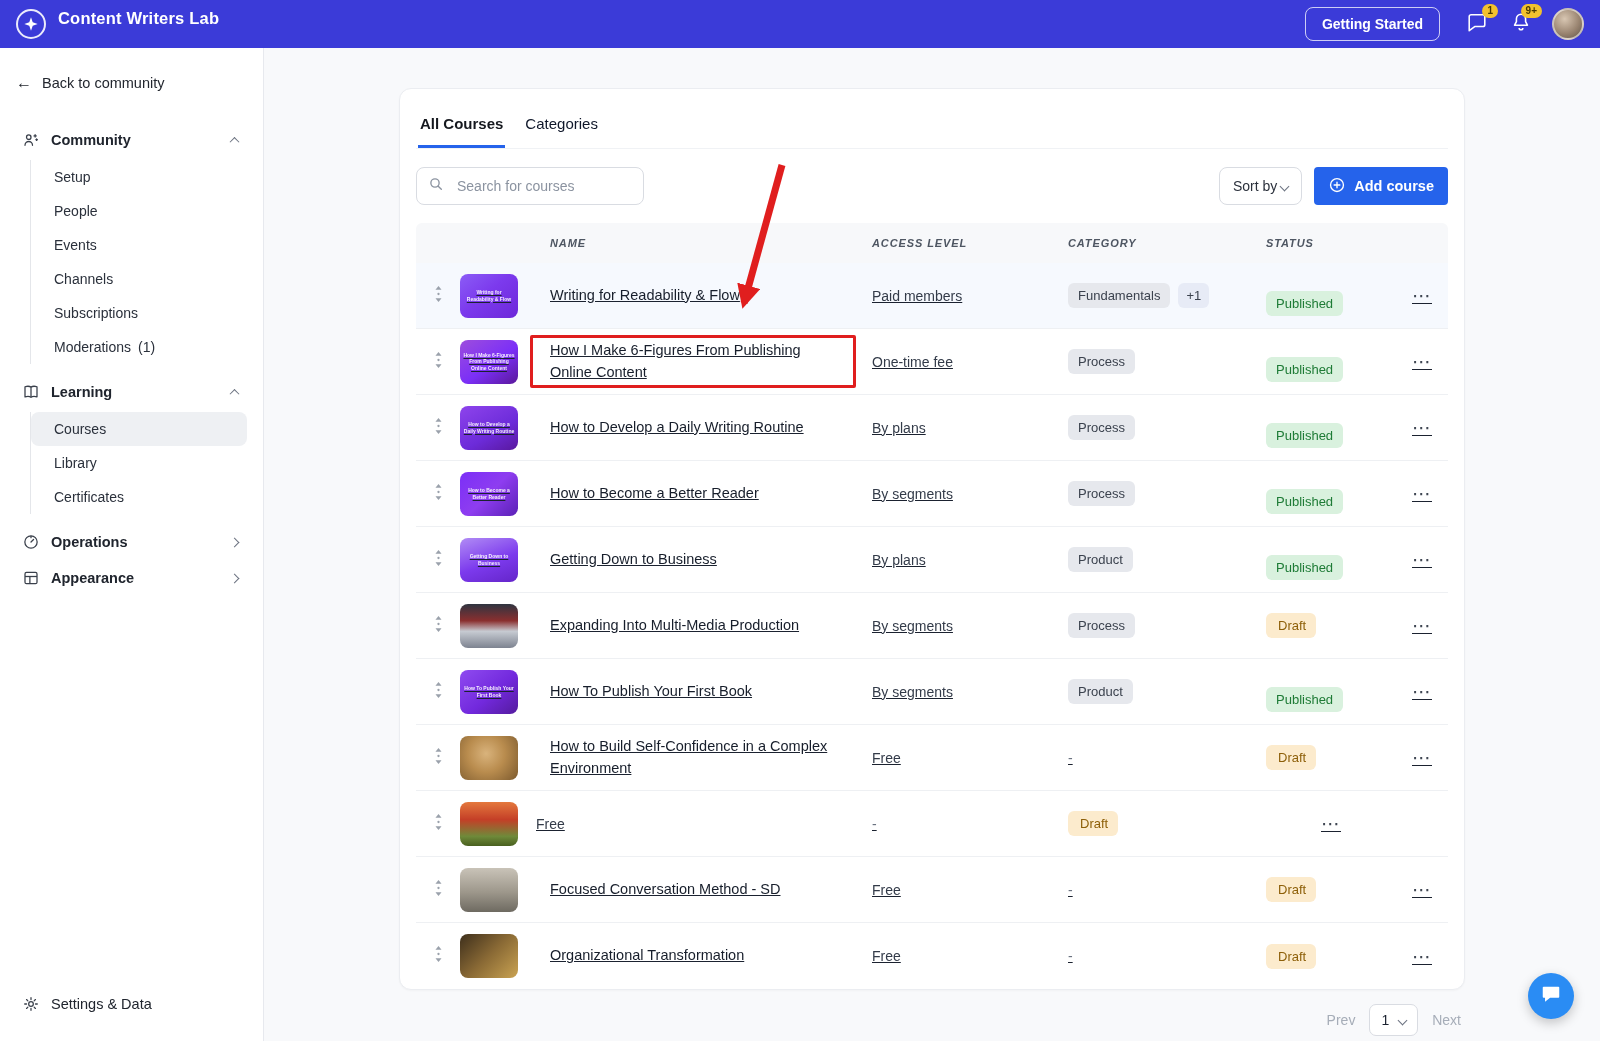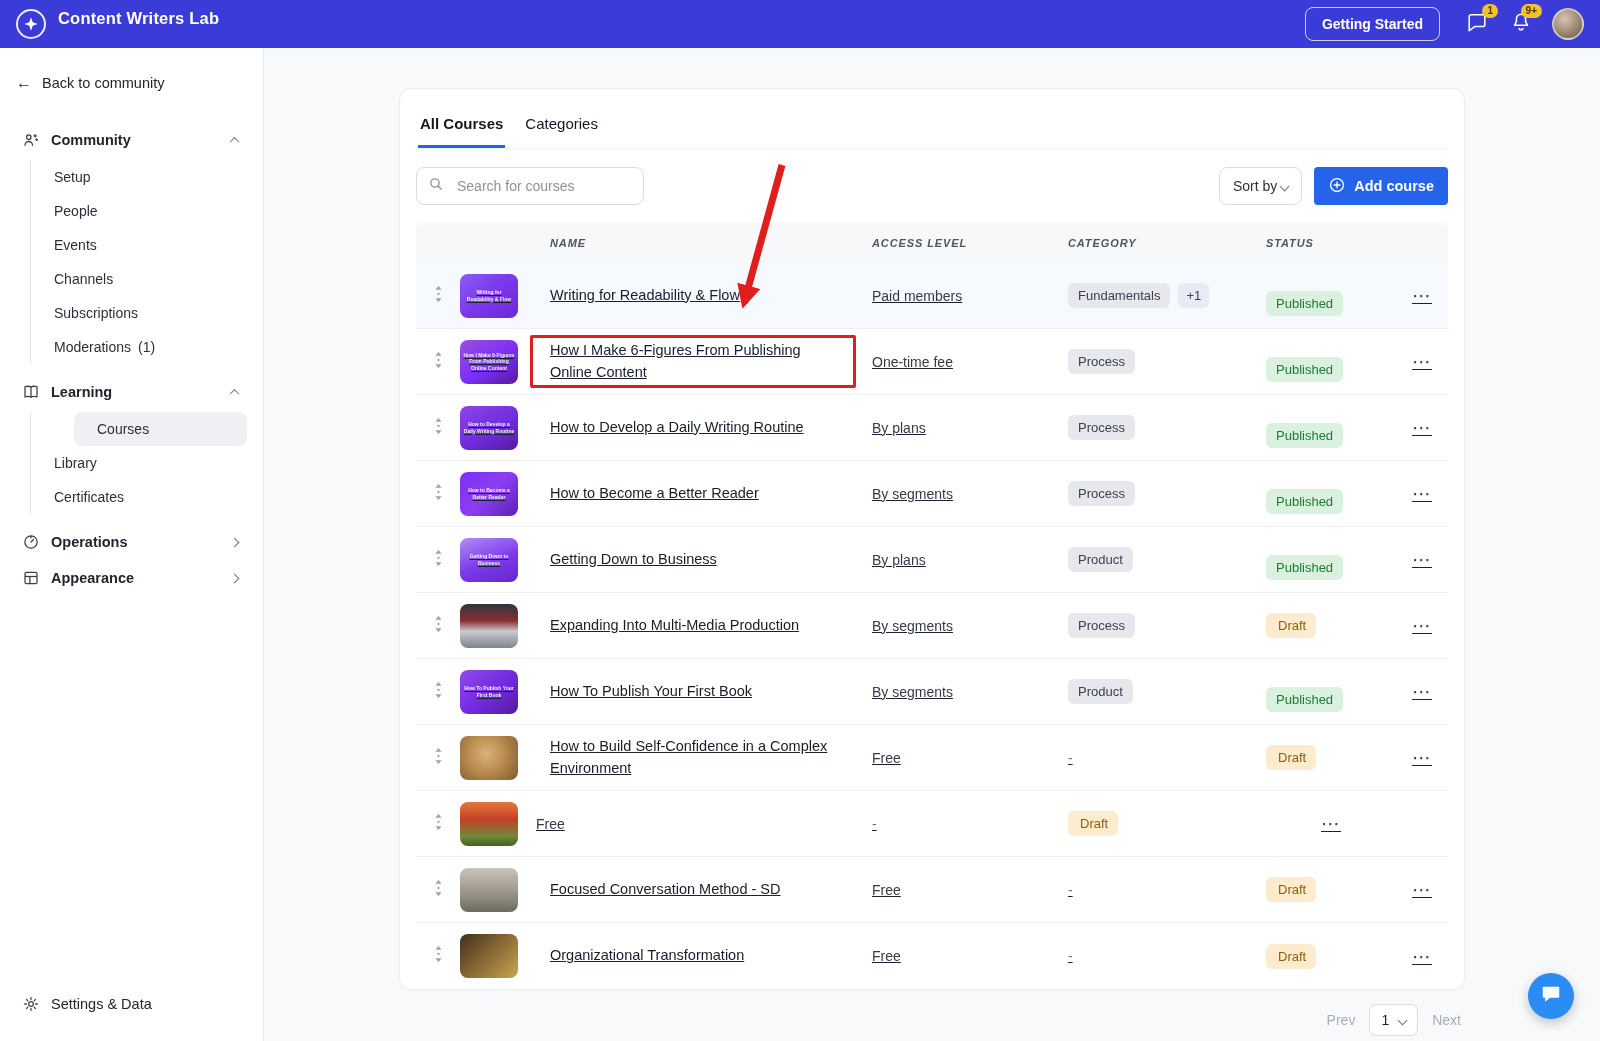--- a/index.html
+++ b/index.html
@@ -55,21 +55,21 @@
   .side-header .chev-slot{ margin-left:auto; display:grid; place-items:center; width:14px; }
   .chev{ width:7px; height:7px; border-right:1.8px solid #6b7280; border-bottom:1.8px solid #6b7280; display:inline-block; }
   .chev.up{ transform:rotate(-135deg) translate(-1px,-1px); }
   .chev.down{ transform:rotate(45deg); }
   .chev.right{ transform:rotate(-45deg); }
   .side-sublist{ margin:2px 0 10px 14px; border-left:1px solid #e4e6ea; }
   .side-subitem{
     display:flex; align-items:center; padding:9px 10px 9px 23px; color:#2a303b;
     cursor:pointer; font-size:14px; border-radius:8px; position:relative;
   }
-  .side-subitem.active{ background:#eef0f3; font-weight:500;margin-left:43px; }
+  .side-subitem.active{ background:#eef0f3; font-weight:500; }
   .side-count{ margin-left:7px; color:#2a303b; }
   .side-footer{
     margin-top:auto; display:flex; align-items:center; gap:11px; padding:8px 6px;
     color:#20252e; font-size:14.5px; cursor:pointer;
   }
   .side-footer .hicon{ color:#3a404b; display:grid; place-items:center; }
 
   
   .content{
     flex:1; background:#f8f9fb; position:relative; overflow:hidden;

